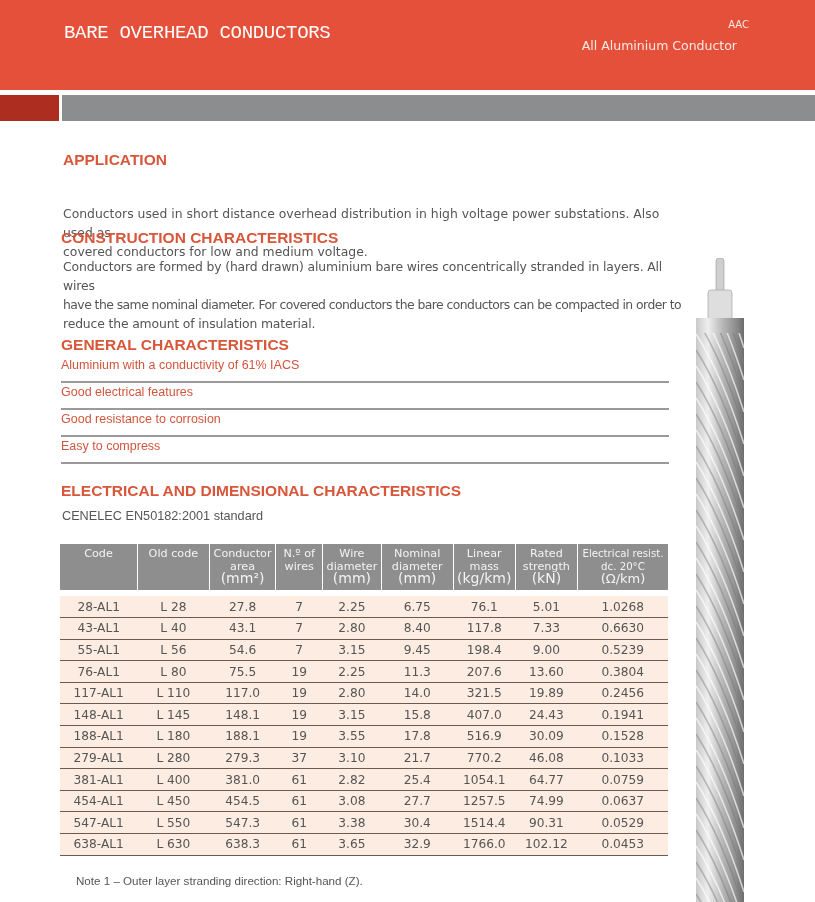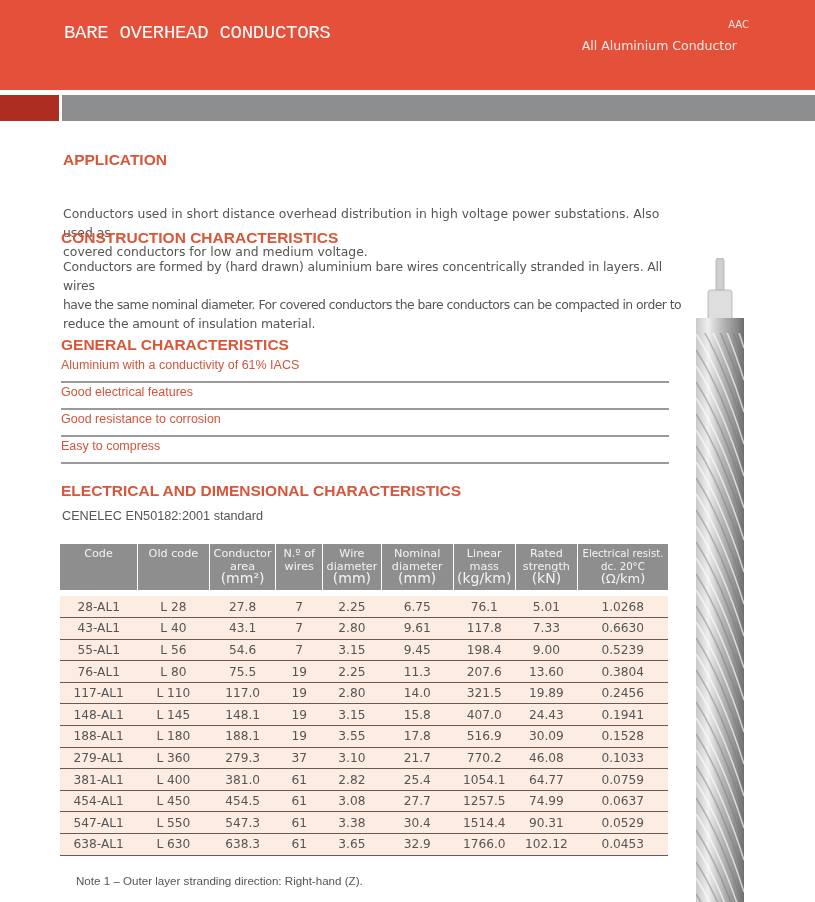--- a/index.html
+++ b/index.html
@@ -136,21 +136,21 @@
         <td>76.1</td>
         <td>5.01</td>
         <td>1.0268</td>
       </tr>
       <tr>
         <td>43-AL1</td>
         <td>L 40</td>
         <td>43.1</td>
         <td>7</td>
         <td>2.80</td>
-        <td>9.61</td>
+        <td>8.40</td>
         <td>117.8</td>
         <td>7.33</td>
         <td>0.6630</td>
       </tr>
       <tr>
         <td>55-AL1</td>
         <td>L 56</td>
         <td>54.6</td>
         <td>7</td>
         <td>3.15</td>
@@ -198,21 +198,21 @@
         <td>188.1</td>
         <td>19</td>
         <td>3.55</td>
         <td>17.8</td>
         <td>516.9</td>
         <td>30.09</td>
         <td>0.1528</td>
       </tr>
       <tr>
         <td>279-AL1</td>
-        <td>L 360</td>
+        <td>L 280</td>
         <td>279.3</td>
         <td>37</td>
         <td>3.10</td>
         <td>21.7</td>
         <td>770.2</td>
         <td>46.08</td>
         <td>0.1033</td>
       </tr>
       <tr>
         <td>381-AL1</td>

